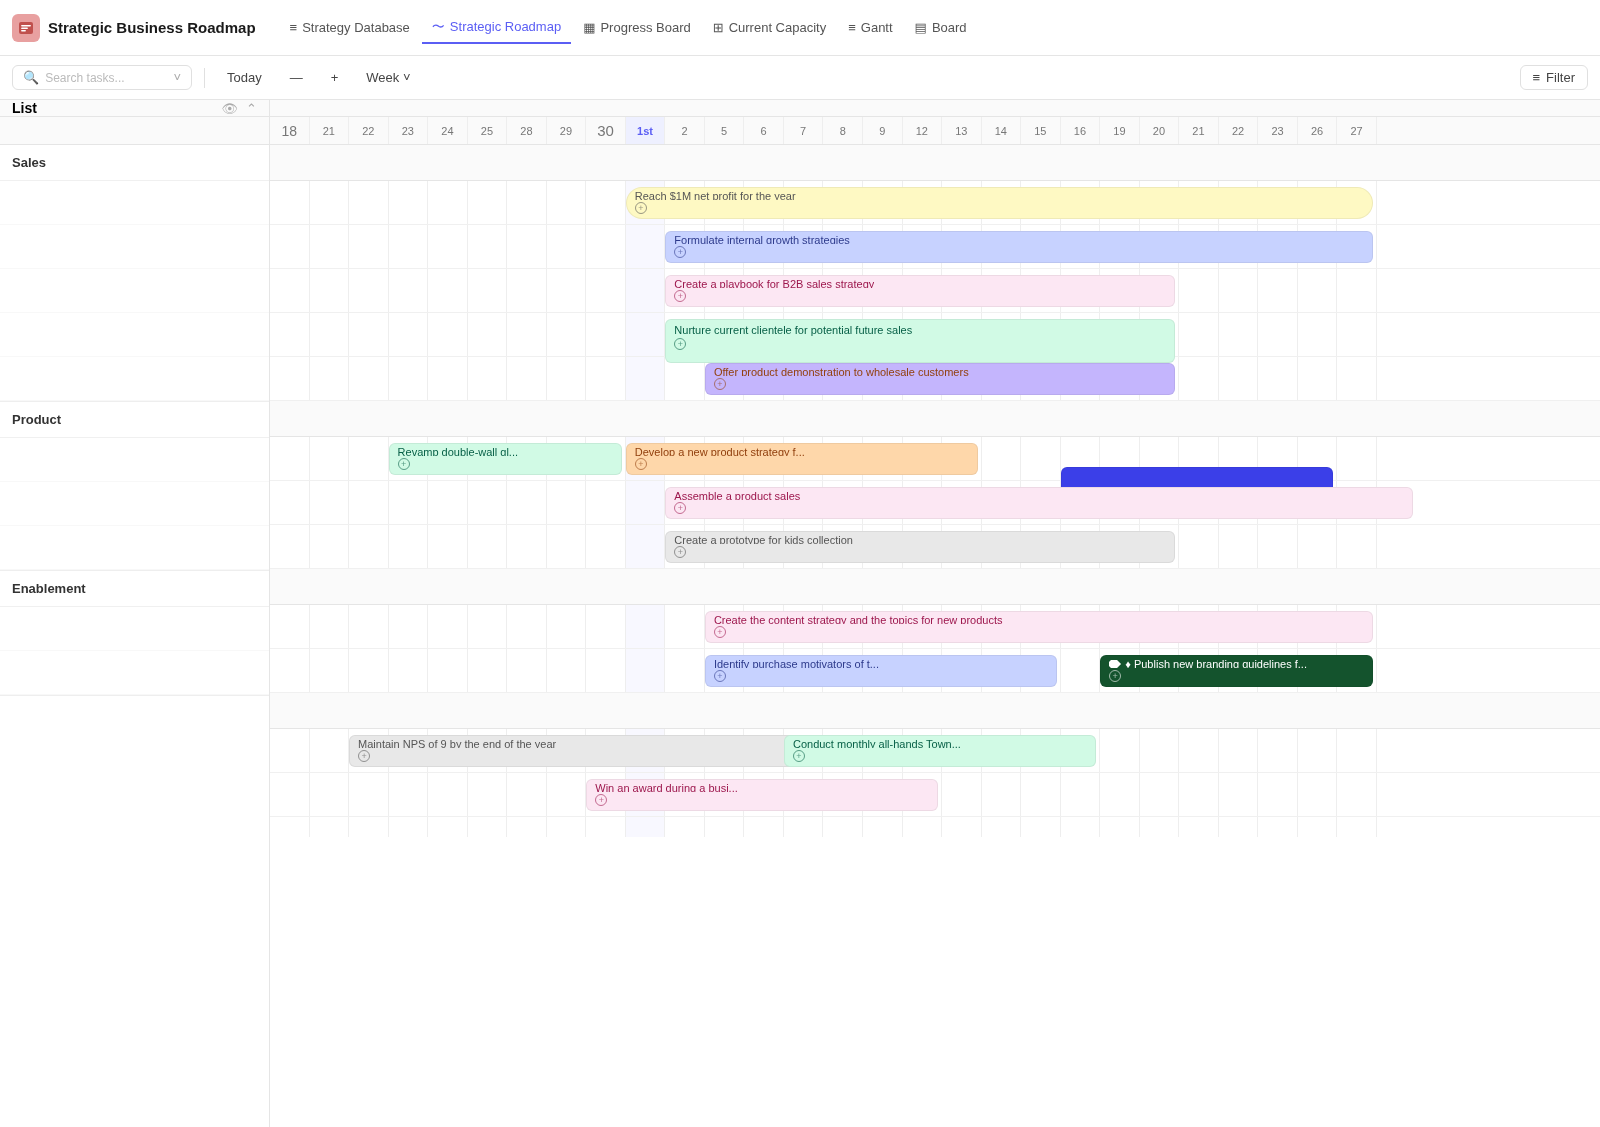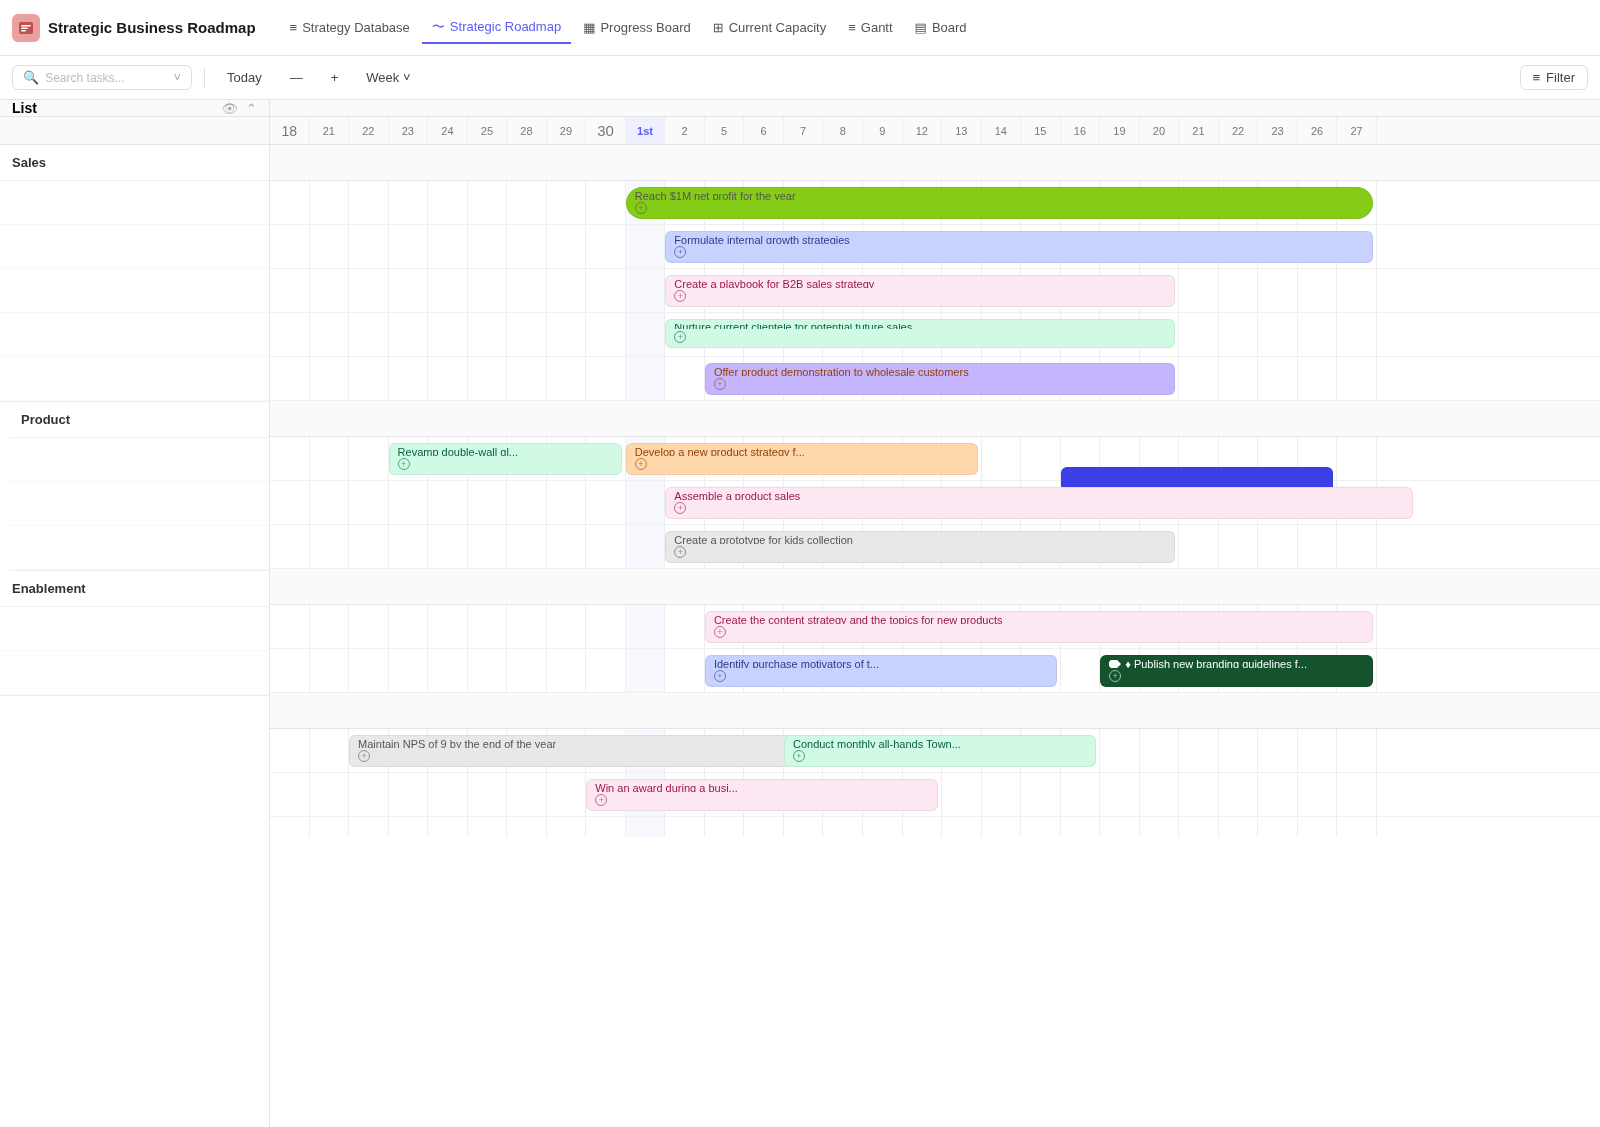--- a/index.html
+++ b/index.html
@@ -134,21 +134,21 @@
 
     <div style="width:270px;min-width:270px;border-right:1px solid #e5e5e5;background:#fff;" id="group-labels">
         <div style="border-bottom: 1px solid rgb(238, 238, 238);">
           <div style="height: 36px; display: flex; align-items: center; padding: 0px 12px; font-weight: 600; color: rgb(51, 51, 51); font-size: 13px; border-bottom: 1px solid rgb(240, 240, 240);">Sales</div>
           <div style="height: 44px; border-bottom: 1px solid rgb(248, 248, 248);"></div>
           <div style="height: 44px; border-bottom: 1px solid rgb(248, 248, 248);"></div>
           <div style="height: 44px; border-bottom: 1px solid rgb(248, 248, 248);"></div>
           <div style="height: 44px; border-bottom: 1px solid rgb(248, 248, 248);"></div>
           <div style="height: 44px; border-bottom: 1px solid rgb(248, 248, 248);"></div>
         </div>
-        <div style="border-bottom: 1px solid rgb(238, 238, 238); margin-left: 9px;">
+        <div style="border-bottom: 1px solid rgb(238, 238, 238);">
           <div style="height: 36px; display: flex; align-items: center; padding: 0px 12px; font-weight: 600; color: rgb(51, 51, 51); font-size: 13px; border-bottom: 1px solid rgb(240, 240, 240);">Product</div>
           <div style="height: 44px; border-bottom: 1px solid rgb(248, 248, 248);"></div>
           <div style="height: 44px; border-bottom: 1px solid rgb(248, 248, 248);"></div>
           <div style="height: 44px; border-bottom: 1px solid rgb(248, 248, 248);"></div>
         </div>
         <div style="border-bottom: 1px solid rgb(238, 238, 238);">
           <div style="height: 36px; display: flex; align-items: center; padding: 0px 12px; font-weight: 600; color: rgb(51, 51, 51); font-size: 13px; border-bottom: 1px solid rgb(240, 240, 240);">Enablement</div>
           <div style="height: 44px; border-bottom: 1px solid rgb(248, 248, 248);"></div>
           <div style="height: 44px; border-bottom: 1px solid rgb(248, 248, 248);"></div>
         </div>
@@ -194,21 +194,21 @@
           <div style="position: absolute; left: 0px; right: 0px; top: 292px; height: 44px; border-bottom: 1px solid rgb(240, 240, 240);"></div>
           <div style="position: absolute; left: 0px; right: 0px; top: 336px; height: 44px; border-bottom: 1px solid rgb(240, 240, 240);"></div>
           <div style="position: absolute; left: 0px; right: 0px; top: 380px; height: 44px; border-bottom: 1px solid rgb(240, 240, 240);"></div>
           <div style="position: absolute; left: 0px; right: 0px; top: 424px; height: 36px; background: rgb(250, 250, 250); border-bottom: 1px solid rgb(229, 229, 229);"></div>
           <div style="position: absolute; left: 0px; right: 0px; top: 460px; height: 44px; border-bottom: 1px solid rgb(240, 240, 240);"></div>
           <div style="position: absolute; left: 0px; right: 0px; top: 504px; height: 44px; border-bottom: 1px solid rgb(240, 240, 240);"></div>
           <div style="position: absolute; left: 0px; right: 0px; top: 548px; height: 36px; background: rgb(250, 250, 250); border-bottom: 1px solid rgb(229, 229, 229);"></div>
           <div style="position: absolute; left: 0px; right: 0px; top: 584px; height: 44px; border-bottom: 1px solid rgb(240, 240, 240);"></div>
           <div style="position: absolute; left: 0px; right: 0px; top: 628px; height: 44px; border-bottom: 1px solid rgb(240, 240, 240);"></div>
         </div>
-        <div style="position: absolute; left: 355.821px; top: 42px; width: 747.179px; height: 32px; border-radius: 16px; background: #84cc16; color: rgb(85, 85, 85); display: flex; flex-direction: column; padding: 4px 8px; font-size: 11px; font-weight: 500; overflow: hidden; cursor: pointer; z-index: 3; border: 1px solid rgba(0, 0, 0, 0.06);">
+        <div style="position: absolute; left: 355.821px; top: 42px; width: 747.179px; height: 32px; border-radius: 16px; background: #fef9c3; color: rgb(85, 85, 85); display: flex; flex-direction: column; padding: 4px 8px; font-size: 11px; font-weight: 500; overflow: hidden; cursor: pointer; z-index: 3; border: 1px solid rgba(0, 0, 0, 0.06);">
           <div style="display: flex; align-items: center; gap: 4px; overflow: hidden; white-space: nowrap; text-overflow: ellipsis;">
             <span style="overflow: hidden; text-overflow: ellipsis; white-space: nowrap;">Reach $1M net profit for the year</span>
           </div>
           <div style="display: flex; align-items: center; margin-top: 2px;">
             <div style="width: 12px; height: 12px; border-radius: 50%; border: 1px solid rgb(85, 85, 85); display: flex; align-items: center; justify-content: center; font-size: 9px; opacity: 0.6; cursor: pointer;">+</div>
           </div>
         </div>
         <div style="position: absolute; left: 395.357px; top: 86px; width: 707.643px; height: 32px; border-radius: 6px; background: rgb(199, 210, 255); color: rgb(45, 58, 140); display: flex; flex-direction: column; padding: 4px 8px; font-size: 11px; font-weight: 500; overflow: hidden; cursor: pointer; z-index: 3; border: 1px solid rgba(0, 0, 0, 0.06);">
           <div style="display: flex; align-items: center; gap: 4px; overflow: hidden; white-space: nowrap; text-overflow: ellipsis;">
             <span style="overflow: hidden; text-overflow: ellipsis; white-space: nowrap;">Formulate internal growth strategies</span>
@@ -218,21 +218,21 @@
           </div>
         </div>
         <div style="position: absolute; left: 395.357px; top: 130px; width: 509.964px; height: 32px; border-radius: 6px; background: rgb(252, 231, 243); color: rgb(157, 23, 77); display: flex; flex-direction: column; padding: 4px 8px; font-size: 11px; font-weight: 500; overflow: hidden; cursor: pointer; z-index: 3; border: 1px solid rgba(0, 0, 0, 0.06);">
           <div style="display: flex; align-items: center; gap: 4px; overflow: hidden; white-space: nowrap; text-overflow: ellipsis;">
             <span style="overflow: hidden; text-overflow: ellipsis; white-space: nowrap;">Create a playbook for B2B sales strategy</span>
           </div>
           <div style="display: flex; align-items: center; margin-top: 2px;">
             <div style="width: 12px; height: 12px; border-radius: 50%; border: 1px solid rgb(157, 23, 77); display: flex; align-items: center; justify-content: center; font-size: 9px; opacity: 0.6; cursor: pointer;">+</div>
           </div>
         </div>
-        <div style="position: absolute; left: 395.357px; top: 174px; width: 509.964px; height: 29px; border-radius: 6px; background: rgb(209, 250, 229); color: rgb(6, 95, 70); display: flex; flex-direction: column; padding: 4px 8px; font-size: 11px; font-weight: 500; overflow: hidden; cursor: pointer; z-index: 3; border: 1px solid rgba(0, 0, 0, 0.06);">
+        <div style="position: absolute; left: 395.357px; top: 174px; width: 509.964px; height: 44px; border-radius: 6px; background: rgb(209, 250, 229); color: rgb(6, 95, 70); display: flex; flex-direction: column; padding: 4px 8px; font-size: 11px; font-weight: 500; overflow: hidden; cursor: pointer; z-index: 3; border: 1px solid rgba(0, 0, 0, 0.06);">
           <div style="display: flex; align-items: center; gap: 4px; overflow: hidden; white-space: nowrap; text-overflow: ellipsis;">
             <span style="overflow: hidden; text-overflow: ellipsis; white-space: nowrap;">Nurture current clientele for potential future sales</span>
           </div>
           <div style="display: flex; align-items: center; margin-top: 2px;">
             <div style="width: 12px; height: 12px; border-radius: 50%; border: 1px solid rgb(6, 95, 70); display: flex; align-items: center; justify-content: center; font-size: 9px; opacity: 0.6; cursor: pointer;">+</div>
           </div>
         </div>
         <div style="position: absolute; left: 434.893px; top: 218px; width: 470.429px; height: 32px; border-radius: 6px; background: #c4b5fd; color: rgb(146, 64, 14); display: flex; flex-direction: column; padding: 4px 8px; font-size: 11px; font-weight: 500; overflow: hidden; cursor: pointer; z-index: 3; border: 1px solid rgba(0, 0, 0, 0.06);">
           <div style="display: flex; align-items: center; gap: 4px; overflow: hidden; white-space: nowrap; text-overflow: ellipsis;">
             <span style="overflow: hidden; text-overflow: ellipsis; white-space: nowrap;">Offer product demonstration to wholesale customers</span>

